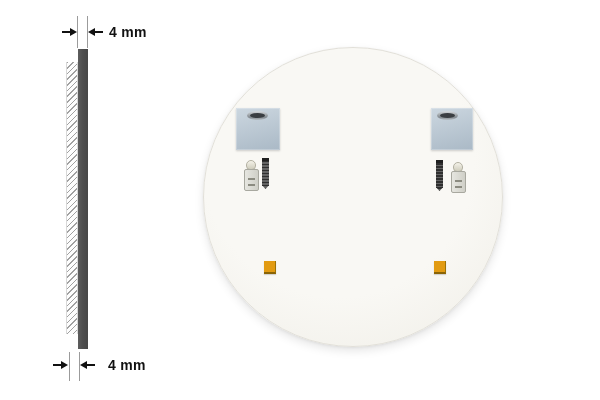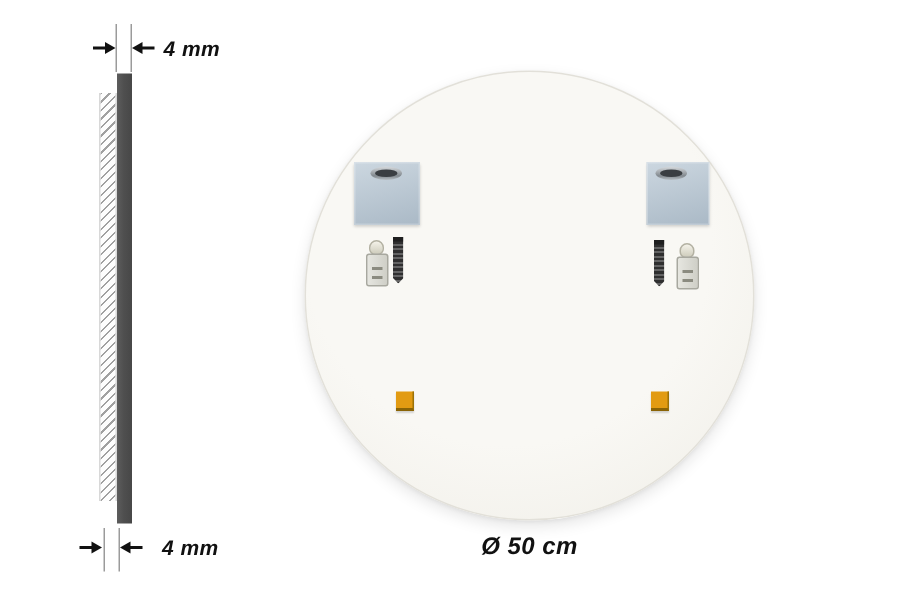--- a/index.html
+++ b/index.html
@@ -1,20 +1,20 @@
 <!DOCTYPE html>
 <html style="--ink: #111111; --glass: #4f4f4f; --bracket-light: #ccd7e0; --bracket-dark: #aab9c6; --pad: #e29b12; --mirror-center: #f9f8f4; --mirror-edge: #efede6;"><head>
 <meta charset="utf-8">
 <style>
   html,body{margin:0;padding:0;background:#ffffff;}
   #stage{
     position:relative;width:600px;height:400px;background:#ffffff;overflow:hidden;
     font-family:"Liberation Sans", sans-serif;color:var(--ink,#111);
   }
-  .abs{position:absolute;font-style:italic;}
+  .abs{position:absolute;}
 
   
   .hatch-strip{
     left:66px;top:62px;width:12px;height:272px;
     background:
       repeating-linear-gradient(135deg, rgba(130,130,130,.75) 0 1px, transparent 1px 4px),
       #fdfdfd;
     border-left:1px solid #d8d8d8;border-right:1px solid #d8d8d8;
     box-sizing:border-box;
   }
@@ -138,15 +138,14 @@
       <div class="abs anchor-body" style="left:15px;top:11px;width:15px;height:22px;">
         <div class="anchor-slot" style="top:8px;"></div>
         <div class="anchor-slot" style="top:14px;"></div>
       </div>
     </div>
 
     <div class="abs pad" style="left:60px;top:213px;"></div>
     <div class="abs pad" style="left:230px;top:213px;"></div>
   </div>
 
-  <div class="abs diameter-label">Ø 50 cm</div>
 
 </div>
 
 </body></html>

